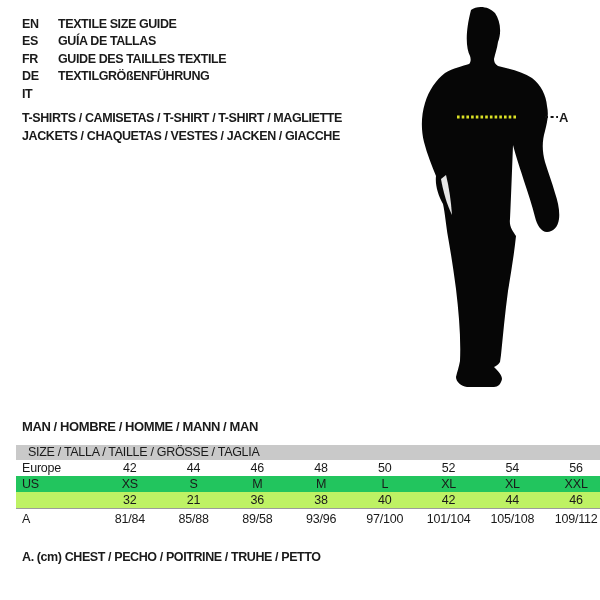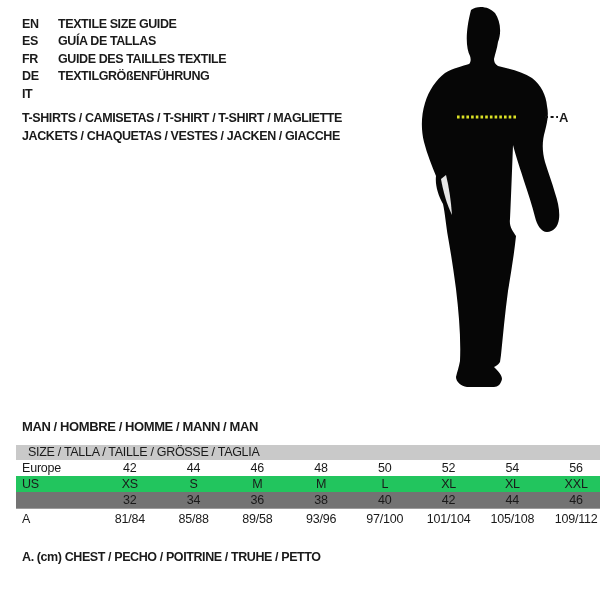--- a/index.html
+++ b/index.html
@@ -88,21 +88,21 @@
   .t-row {
     display: grid;
     grid-template-columns: 74px repeat(8, 1fr);
     align-items: center;
     gap: 16px;
   }
   .t-row .lbl { padding-left: 6px; text-align: left; }
   .t-row .val { text-align: center; }
   .row-europe { height: 16px; background: #ffffff; }
   .row-us     { height: 16px; background: #22c55e; }
-  .row-num    { height: 17px; background: #737373; border-bottom: 1px solid #9c9c9c; }
+  .row-num    { height: 17px; background: #bef264; border-bottom: 1px solid #9c9c9c; }
   .row-a      { height: 20px; background: #ffffff; }
 
   
   .footnote {
     position: absolute;
     left: 22px; top: 550px;
     font-size: 12.5px;
     font-weight: 700;
     letter-spacing: -0.4px;
     white-space: nowrap;
@@ -212,21 +212,21 @@
       <span class="val">M</span>
       <span class="val">L</span>
       <span class="val">XL</span>
       <span class="val">XL</span>
       <span class="val">XXL</span>
     </div>
 
     <div class="t-row row-num">
       <span class="lbl"></span>
       <span class="val">32</span>
-      <span class="val">34</span>
+      <span class="val">21</span>
       <span class="val">36</span>
       <span class="val">38</span>
       <span class="val">40</span>
       <span class="val">42</span>
       <span class="val">44</span>
       <span class="val">46</span>
     </div>
 
     <div class="t-row row-a">
       <span class="lbl">A</span>

